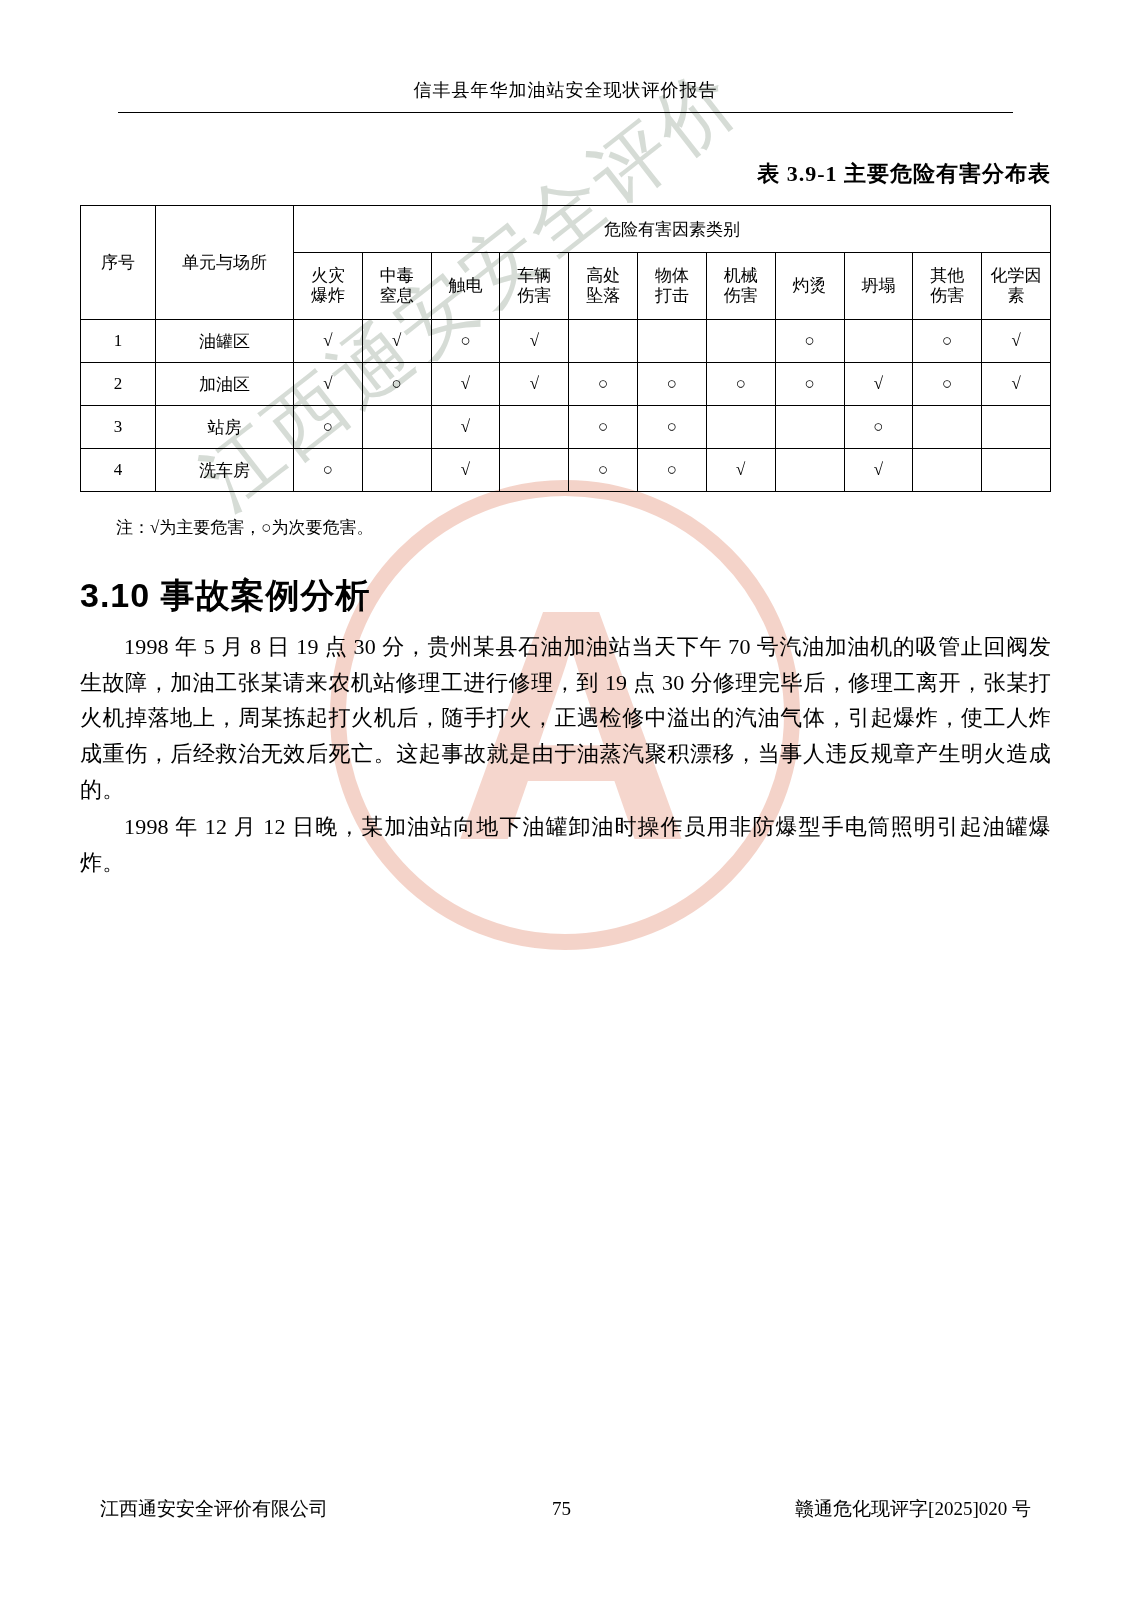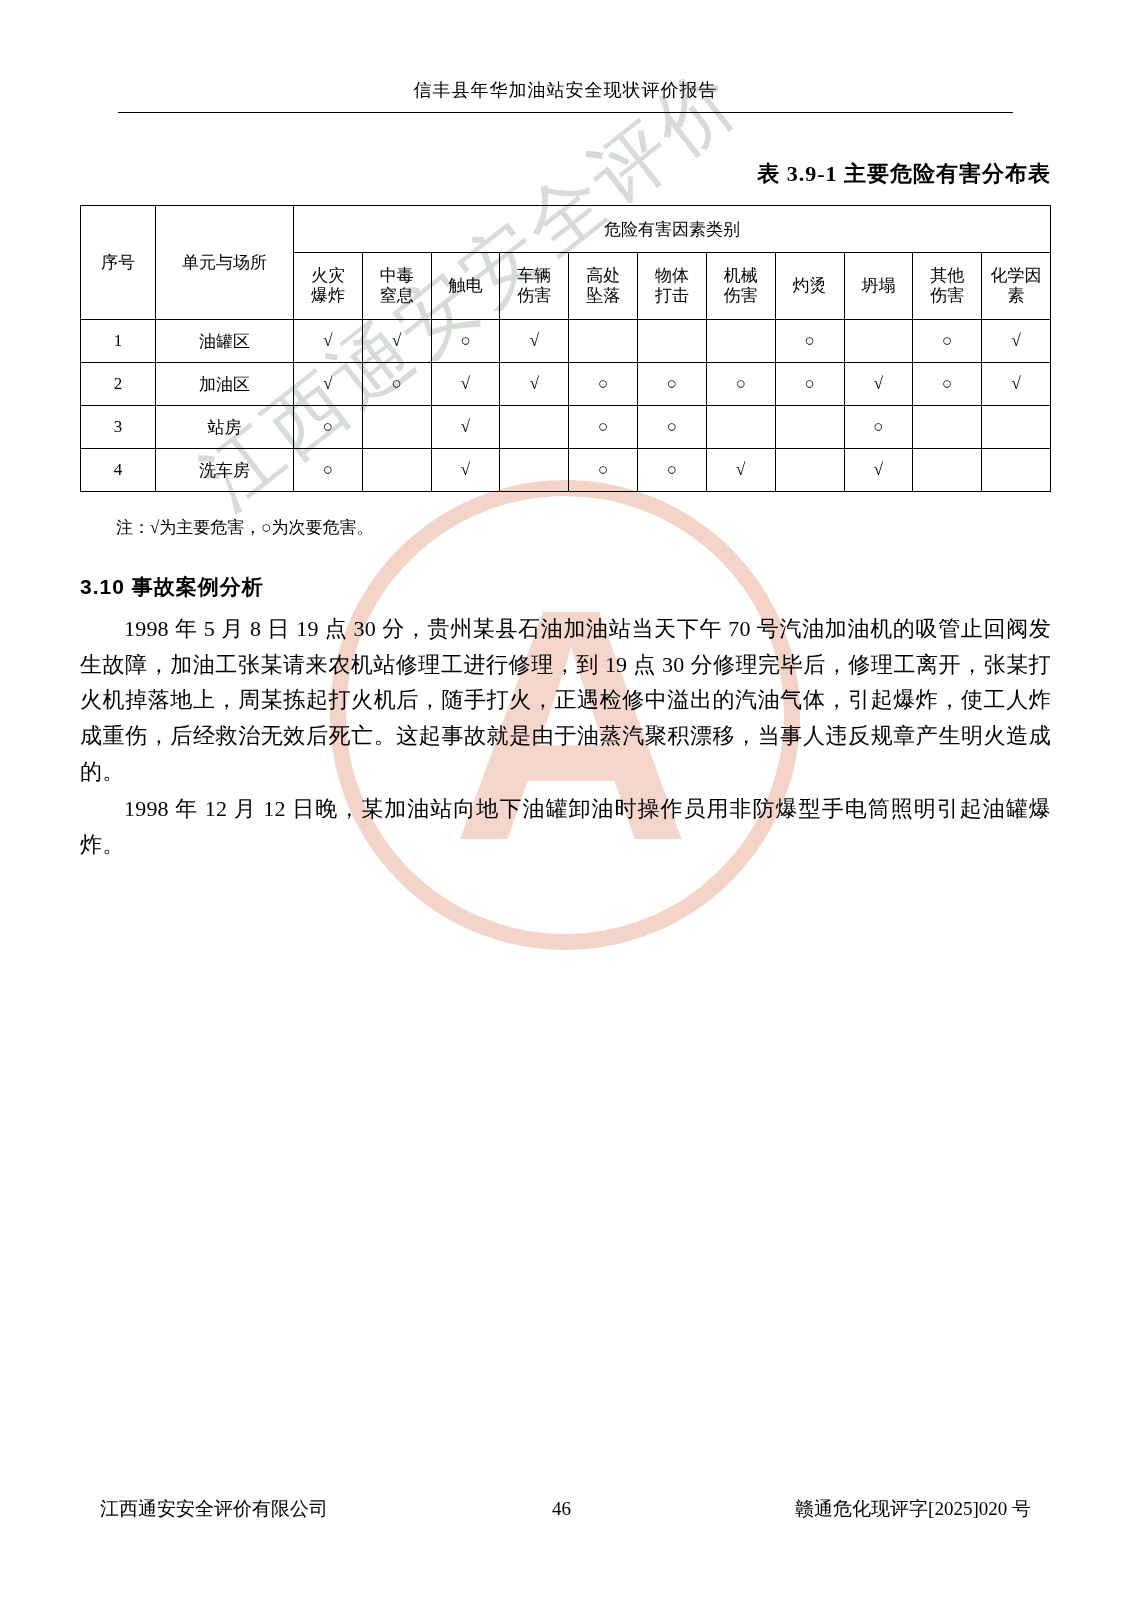--- a/index.html
+++ b/index.html
@@ -116,21 +116,21 @@
   .col-unit { width: 135px; }
 
   .table-note {
     font-size: 17px;
     margin: 24px 0 0 36px;
   }
 
   
   h2.section {
     font-family: "Liberation Sans", sans-serif;
-    font-size: 21px;
+    font-size: 34px;
     font-weight: bold;
     margin: 34px 0 10px 0;
     letter-spacing: 1px;
   }
 
   
   p.body {
     font-size: 22px;
     line-height: 1.62;
     margin: 0 0 2px 0;
@@ -260,17 +260,17 @@
 
     <div id="paragraphs">
         <p class="body">1998 年 5 月 8 日 19 点 30 分，贵州某县石油加油站当天下午 70 号汽油加油机的吸管止回阀发生故障，加油工张某请来农机站修理工进行修理，到 19 点 30 分修理完毕后，修理工离开，张某打火机掉落地上，周某拣起打火机后，随手打火，正遇检修中溢出的汽油气体，引起爆炸，使工人炸成重伤，后经救治无效后死亡。这起事故就是由于油蒸汽聚积漂移，当事人违反规章产生明火造成的。</p>
         <p class="body">1998 年 12 月 12 日晚，某加油站向地下油罐卸油时操作员用非防爆型手电筒照明引起油罐爆炸。</p>
       </div>
 
   </div>
 
   <div class="doc-footer">
     <span>江西通安安全评价有限公司</span>
-    <span class="pageno">46</span>
+    <span class="pageno">75</span>
     <span>赣通危化现评字[2025]020 号</span>
   </div>
 
 </div>
 
 </body></html>

